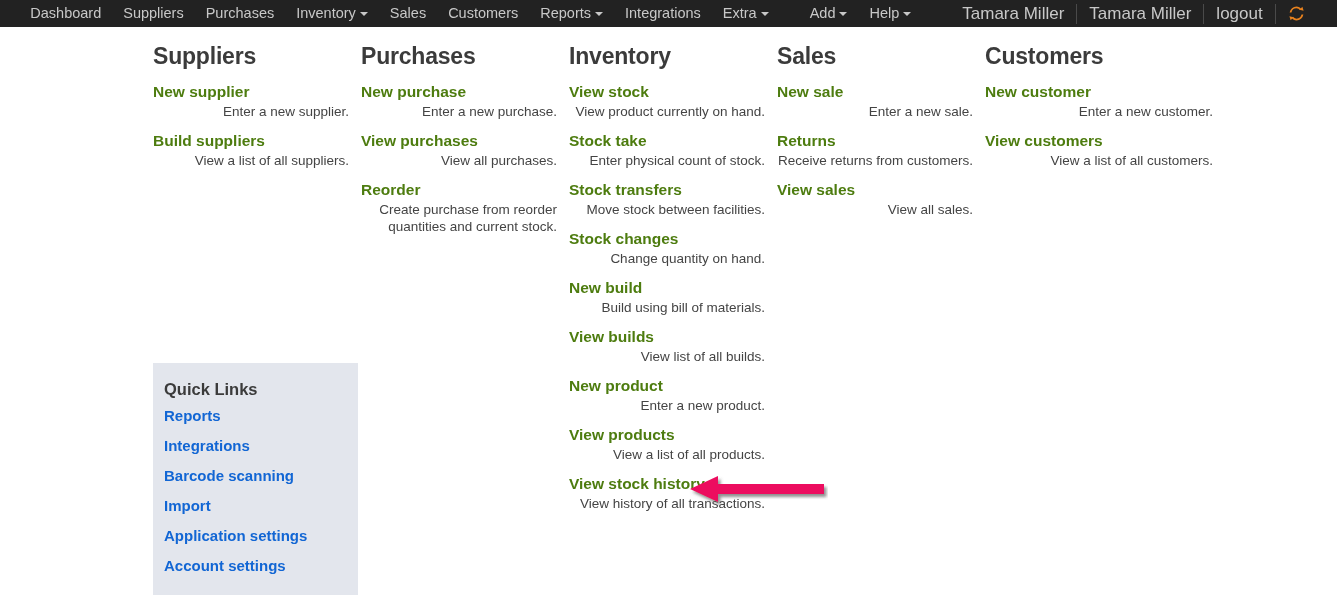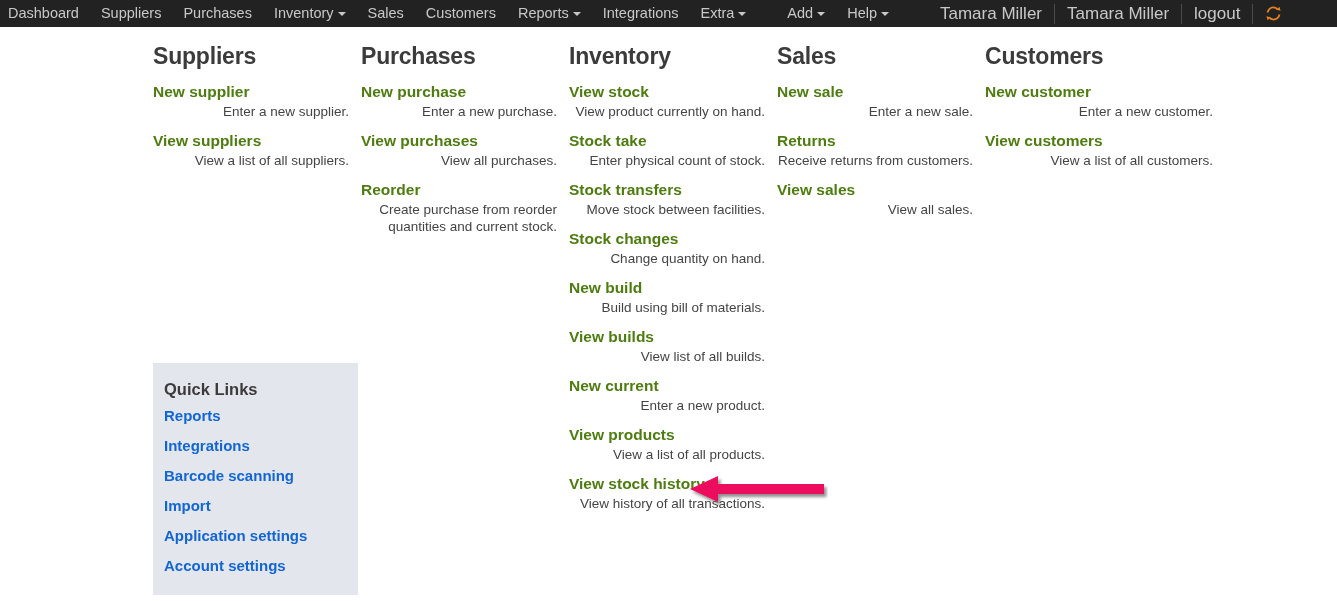--- a/index.html
+++ b/index.html
@@ -17,20 +17,21 @@
   }
 
   
   .navbar {
     height: 27px;
     background: #222222;
     display: flex;
     align-items: center;
     position: relative;
     white-space: nowrap;
+    justify-content: center;
   }
   .nav-left {
     display: flex;
     align-items: center;
     height: 27px;
   }
   .nav-item {
     color: #c8c8c8;
     font-size: 14.5px;
     line-height: 27px;
@@ -205,21 +206,21 @@
 <div class="menu-area">
   <div class="columns">
 
     <div class="col">
       <div class="col-title">Suppliers</div>
       <div class="entry">
         <a class="entry-link" href="#">New supplier</a>
         <span class="entry-desc">Enter a new supplier.</span>
       </div>
       <div class="entry">
-        <a class="entry-link" href="#">View suppliers</a>
+        <a class="entry-link" href="#">Build suppliers</a>
         <span class="entry-desc">View a list of all suppliers.</span>
       </div>
     </div>
 
     <div class="col">
       <div class="col-title">Purchases</div>
       <div class="entry">
         <a class="entry-link" href="#">New purchase</a>
         <span class="entry-desc">Enter a new purchase.</span>
       </div>
@@ -253,21 +254,21 @@
       </div>
       <div class="entry">
         <a class="entry-link" href="#">New build</a>
         <span class="entry-desc">Build using bill of materials.</span>
       </div>
       <div class="entry">
         <a class="entry-link" href="#">View builds</a>
         <span class="entry-desc">View list of all builds.</span>
       </div>
       <div class="entry">
-        <a class="entry-link" href="#">New current</a>
+        <a class="entry-link" href="#">New product</a>
         <span class="entry-desc">Enter a new product.</span>
       </div>
       <div class="entry">
         <a class="entry-link" href="#">View products</a>
         <span class="entry-desc">View a list of all products.</span>
       </div>
       <div class="entry">
         <a class="entry-link" href="#">View stock history</a>
         <span class="entry-desc">View history of all transactions.</span>
       </div>

